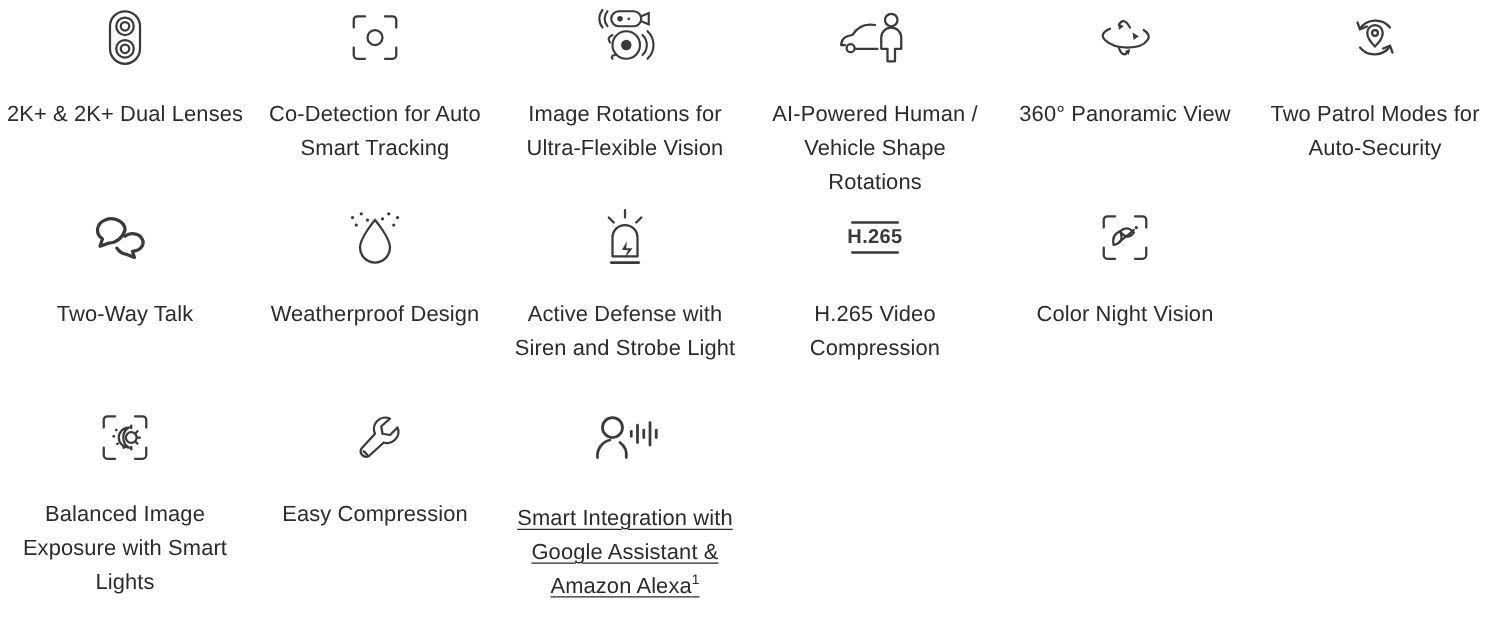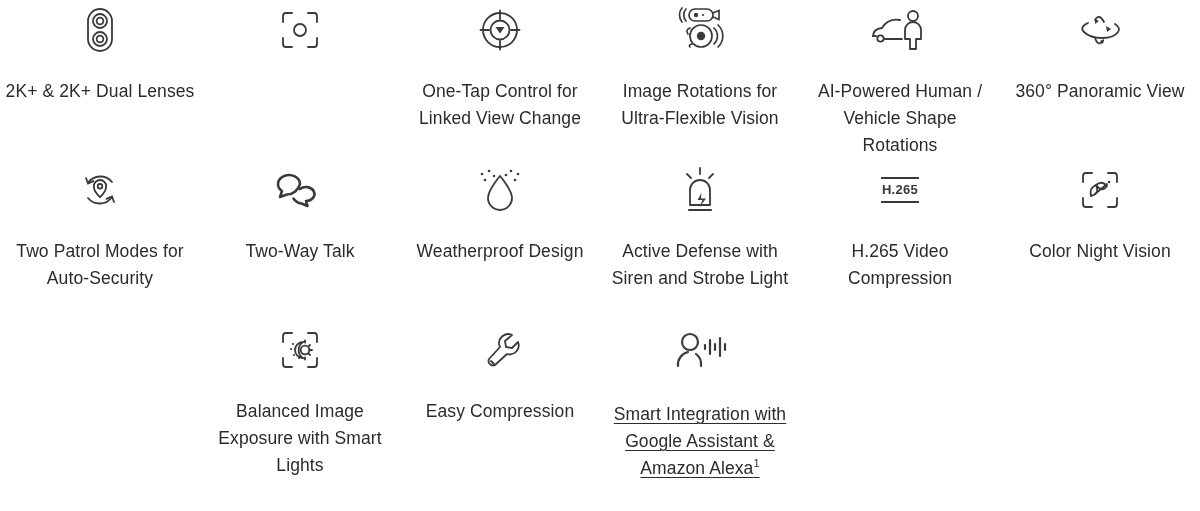--- a/index.html
+++ b/index.html
@@ -73,21 +73,21 @@
     align-items: center;
     justify-content: center;
     gap: 4px;
   }
   .h265-icon .bar {
     width: 38px;
     height: 2px;
     background: #3a3a3a;
   }
   .h265-icon .txt {
-    font-size: 13px;
+    font-size: 16px;
     font-weight: bold;
     letter-spacing: 0.3px;
     color: #3a3a3a;
     line-height: 14px;
   }
 </style>
 </head>
 <body>
 
 <div class="feature-grid">
@@ -108,36 +108,23 @@
   <div class="feature-cell">
     <div class="icon-box">
       <svg width="46" height="46" viewBox="0 0 46 46" fill="none" stroke="#3a3a3a" stroke-width="1.8" stroke-linecap="round">
         <path d="M6 15 V9 a3 3 0 0 1 3-3 h6"></path>
         <path d="M31 6 h6 a3 3 0 0 1 3 3 v6"></path>
         <path d="M40 31 v6 a3 3 0 0 1 -3 3 h-6"></path>
         <path d="M15 40 H9 a3 3 0 0 1 -3 -3 v-6"></path>
         <circle cx="23" cy="23" r="6"></circle>
       </svg>
     </div>
-  </div>
-
-  <div class="feature-cell">
-    <div class="icon-box">
-      <svg width="46" height="46" viewBox="0 0 46 46" fill="none" stroke="#3a3a3a" stroke-width="1.8" stroke-linecap="round">
-        <circle cx="23" cy="23" r="17"></circle>
-        <circle cx="23" cy="23" r="9.5"></circle>
-        <line x1="23" y1="3.5" x2="23" y2="12"></line>
-        <line x1="23" y1="34" x2="23" y2="42.5"></line>
-        <line x1="3.5" y1="23" x2="12" y2="23"></line>
-        <line x1="34" y1="23" x2="42.5" y2="23"></line>
-        <path d="M18.5 20 h9 l-4.5 6.5 z" fill="#3a3a3a" stroke="none"></path>
-      </svg>
-    </div>
-    <div class="feature-label">One-Tap Control for Linked View Change</div>
-  </div>
+    <div class="feature-label">Co-Detection for Auto Smart Tracking</div>
+  </div>
+
 
   <div class="feature-cell">
     <div class="icon-box">
       <svg width="58" height="48" viewBox="0 0 58 48" fill="none" stroke="#3a3a3a" stroke-width="1.7" stroke-linecap="round">
         <rect x="18" y="3" width="24" height="12" rx="6"></rect>
         <circle cx="25" cy="9" r="2.2" fill="#3a3a3a" stroke="none"></circle>
         <circle cx="32" cy="9" r="1.1" fill="#3a3a3a" stroke="none"></circle>
         <path d="M42 7 l6 -2.5 v9 l-6 -2.5"></path>
         <path d="M15 3 a9 9 0 0 0 0 12"></path>
         <path d="M11 2 a11 11 0 0 0 0 14"></path>

